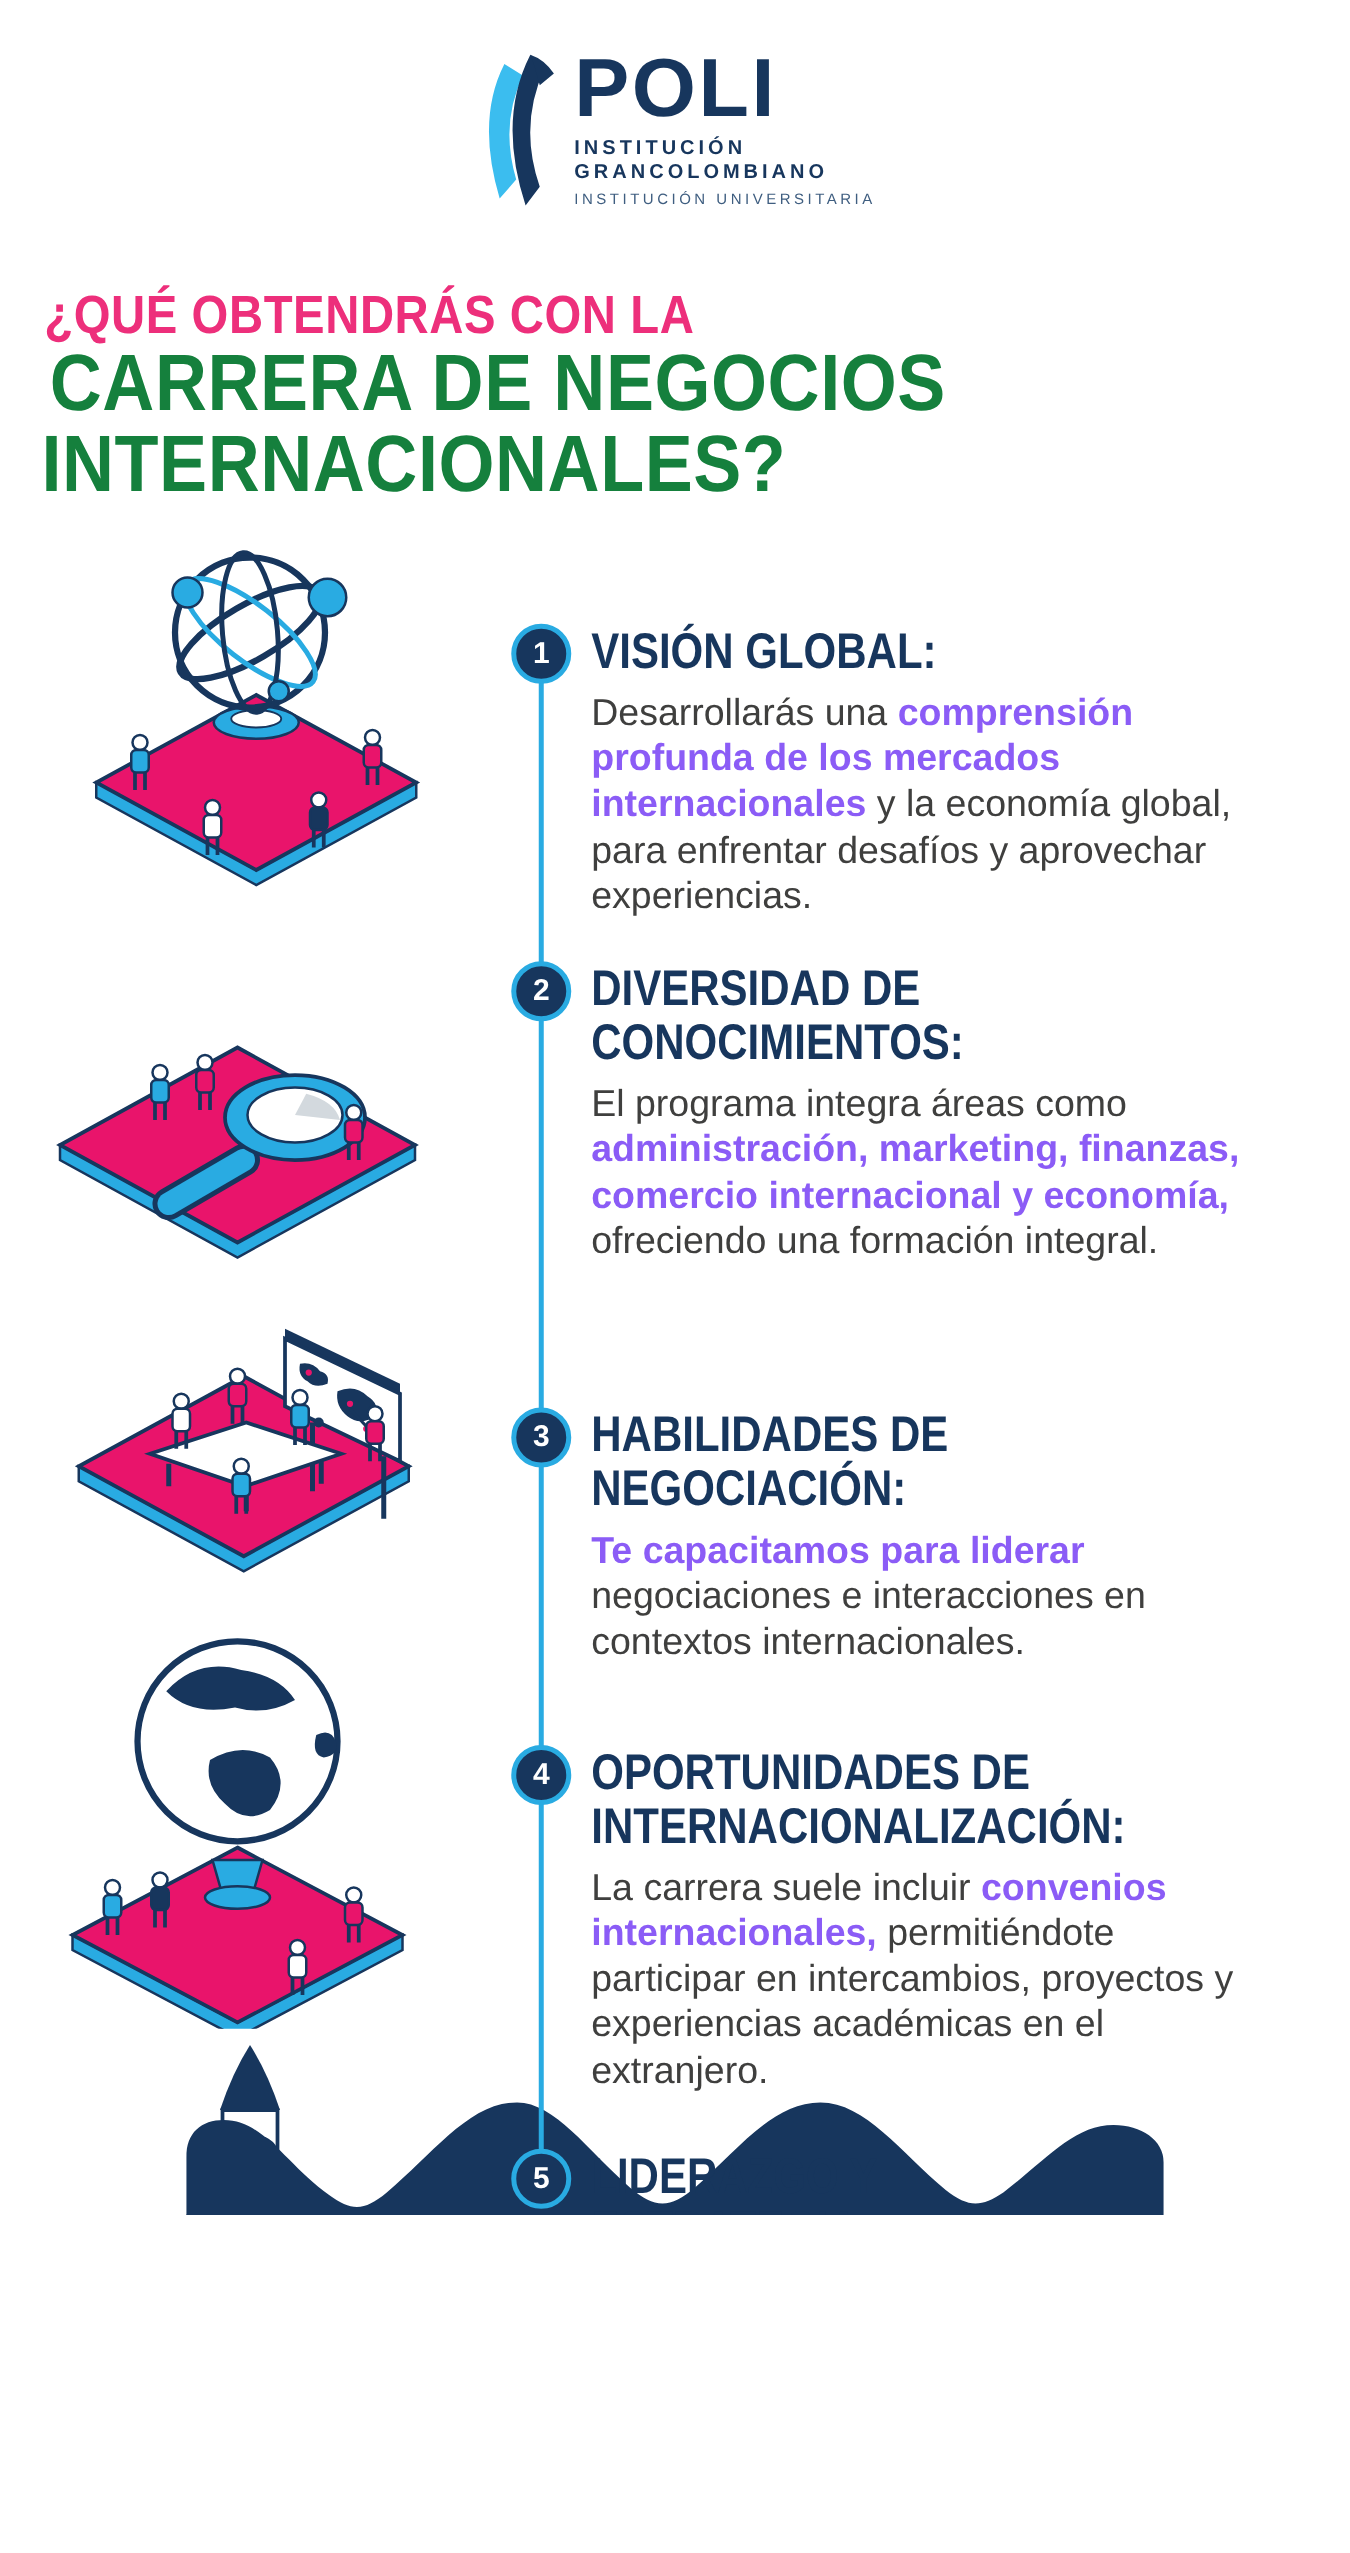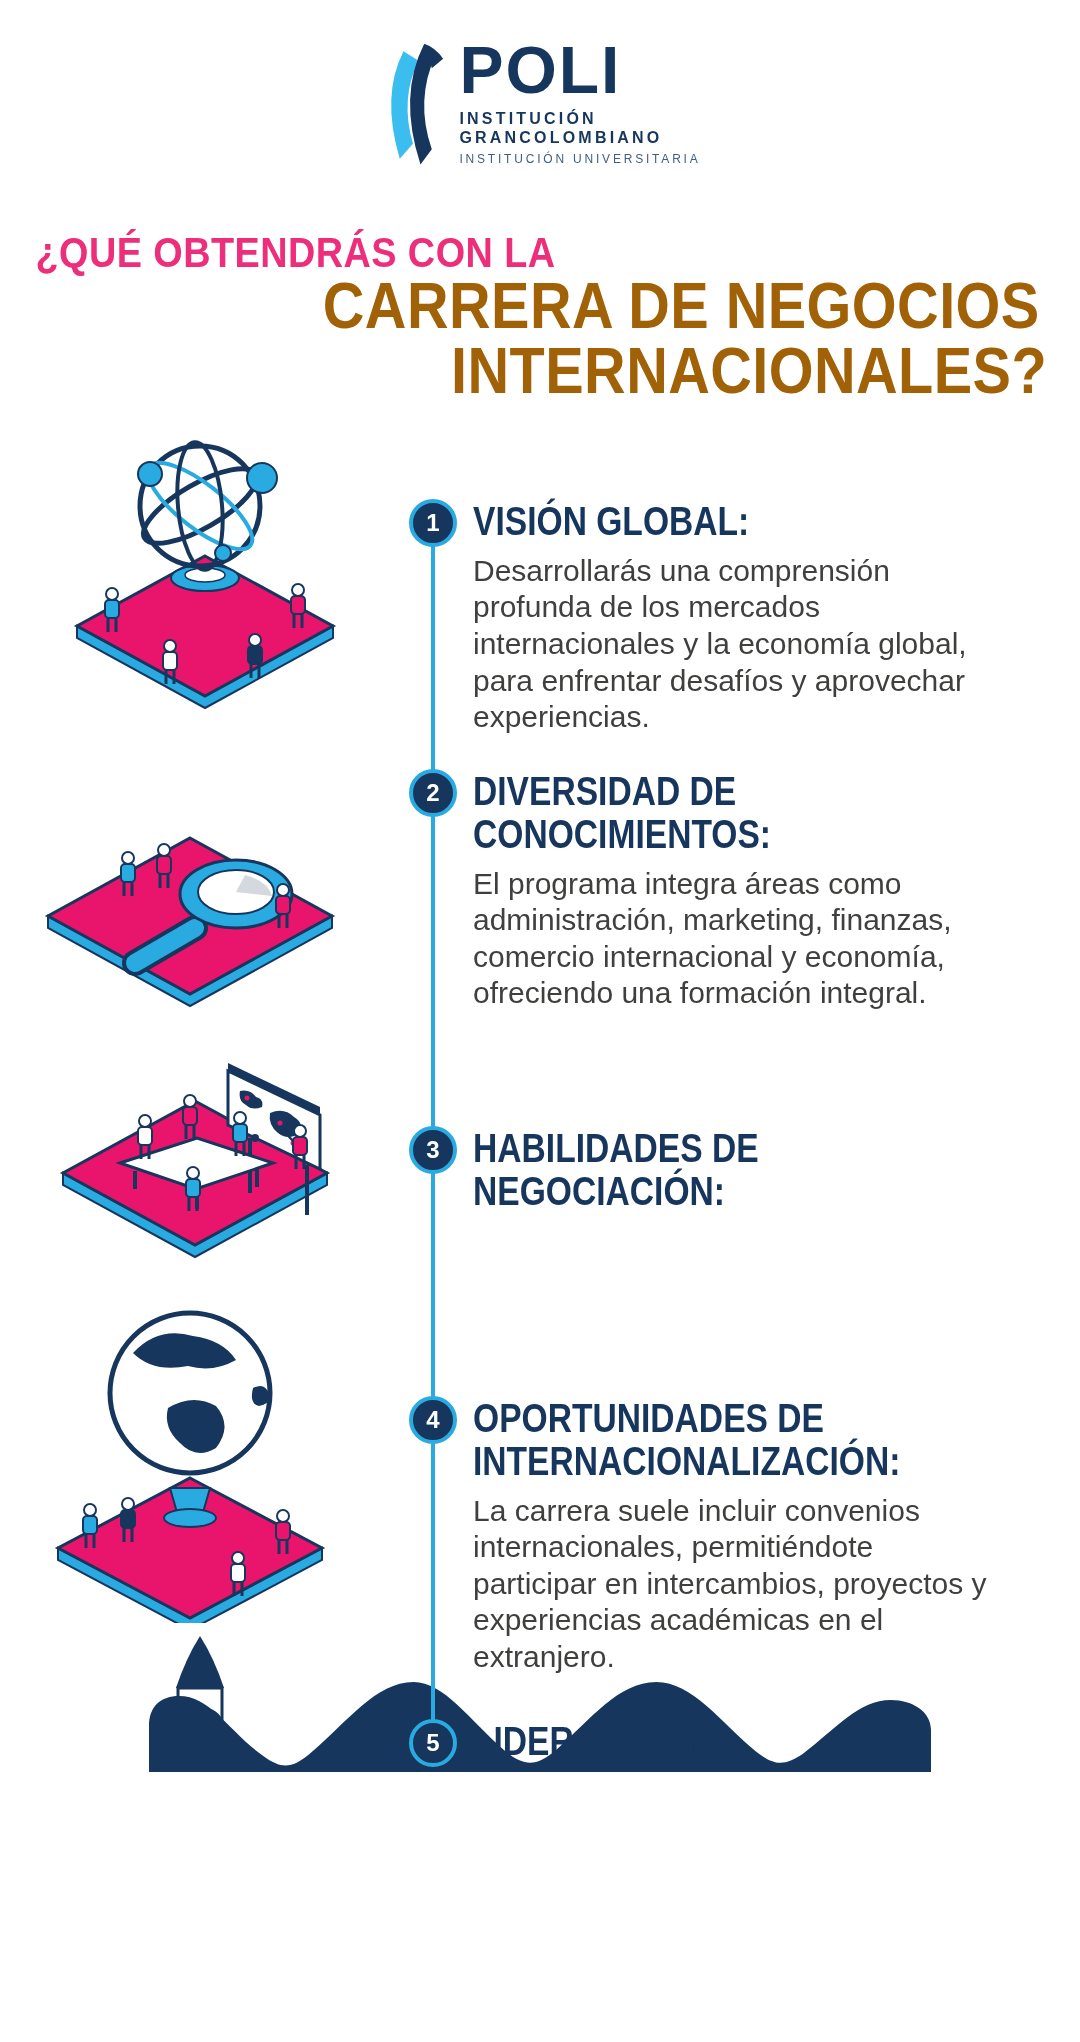--- a/index.html
+++ b/index.html
@@ -11,38 +11,38 @@
   
   .logo{position:absolute;top:40px;left:0;right:0;display:flex;justify-content:center;align-items:flex-start;gap:14px;}
   .logo-text{display:flex;flex-direction:column;}
   .brand{font-size:66px;font-weight:800;color:#17365D;letter-spacing:2px;line-height:.92;}
   .inst1,.inst2{font-size:16px;font-weight:700;color:#17365D;letter-spacing:3.2px;line-height:1.2;}
   .inst1{margin-top:8px;}
   .tagline{font-size:12px;font-weight:400;color:#3F5E80;letter-spacing:2.8px;margin-top:5px;}
   
   .eyebrow{position:absolute;top:228px;left:0;width:100%;text-align:left;}
   .eyebrow span{display:inline-block;font-size:43px;font-weight:800;color:#ED2F7B;transform:scaleX(.88);transform-origin:center;letter-spacing:.5px;}
-  .title{position:absolute;top:274px;left:0;width:100%;text-align:right;color:#a16207;line-height:1.02;}
+  .title{position:absolute;top:274px;left:0;width:100%;text-align:left;color:#15803d;line-height:1.02;}
   .title .tline{display:block;font-size:64px;font-weight:800;}
   .title .tline span{display:inline-block;transform:scaleX(.9);transform-origin:center;letter-spacing:.5px;}
   
   .tl-line{position:absolute;left:431px;top:523px;width:4px;height:1220px;background:#29ABE2;z-index:1;}
   
   .section{position:absolute;left:409px;width:585px;z-index:2;}
   .num{
     position:absolute;left:0;top:0;width:40px;height:40px;border-radius:50%;
     background:#17365D;border:4px solid #29ABE2;color:#ffffff;
     font-size:24px;font-weight:700;text-align:center;line-height:40px;
   }
   .heading{
     margin-left:64px;padding-top:1px;color:#17365D;font-size:40px;font-weight:800;
     line-height:1.07;white-space:pre-line;transform:scaleX(.84);transform-origin:left top;
   }
   .body{margin-left:64px;margin-top:10px;width:522px;font-size:30px;line-height:1.22;color:#3F3F3E;}
-  .body .b{font-weight:400;color:#404040;}
+  .body .b{font-weight:700;color:#8b5cf6;}
   
   .illus{position:absolute;z-index:0;}
   .wave{position:absolute;left:149px;bottom:0;width:782px;height:98px;}
 </style>
 </head>
 <body>
 
 <div class="page">
 
   <div class="logo">
@@ -80,20 +80,21 @@
     <div class="num">2</div>
     <div class="heading">DIVERSIDAD DE
 CONOCIMIENTOS:</div>
     <div class="body"><span>El programa integra áreas como </span><span class="b">administración, marketing, finanzas, comercio internacional y economía,</span><span> ofreciendo una formación integral.</span></div>
   </div>
 
   <div class="section" style="top: 1126px;">
     <div class="num">3</div>
     <div class="heading">HABILIDADES DE
 NEGOCIACIÓN:</div>
+    <div class="body"><span class="b">Te capacitamos para liderar</span><span> negociaciones e interacciones en contextos internacionales.</span></div>
   </div>
 
   <div class="section" style="top: 1396px;">
     <div class="num">4</div>
     <div class="heading">OPORTUNIDADES DE
 INTERNACIONALIZACIÓN:</div>
     <div class="body"><span>La carrera suele incluir </span><span class="b">convenios internacionales,</span><span> permitiéndote participar en intercambios, proyectos y experiencias académicas en el extranjero.</span></div>
   </div>
 
   <div class="section" style="top: 1719px;">

